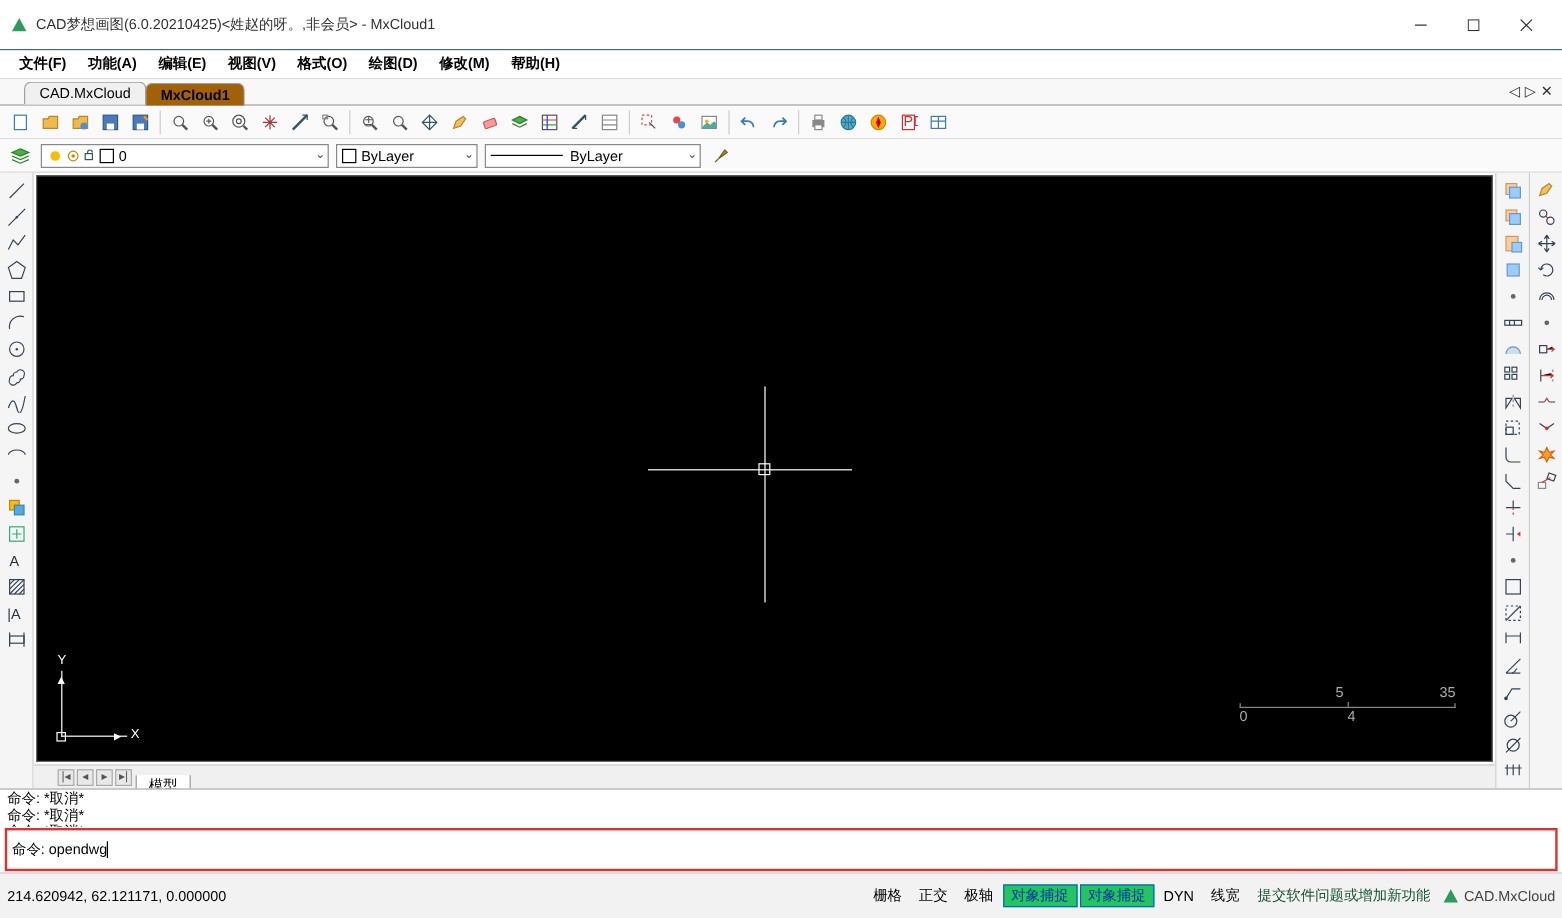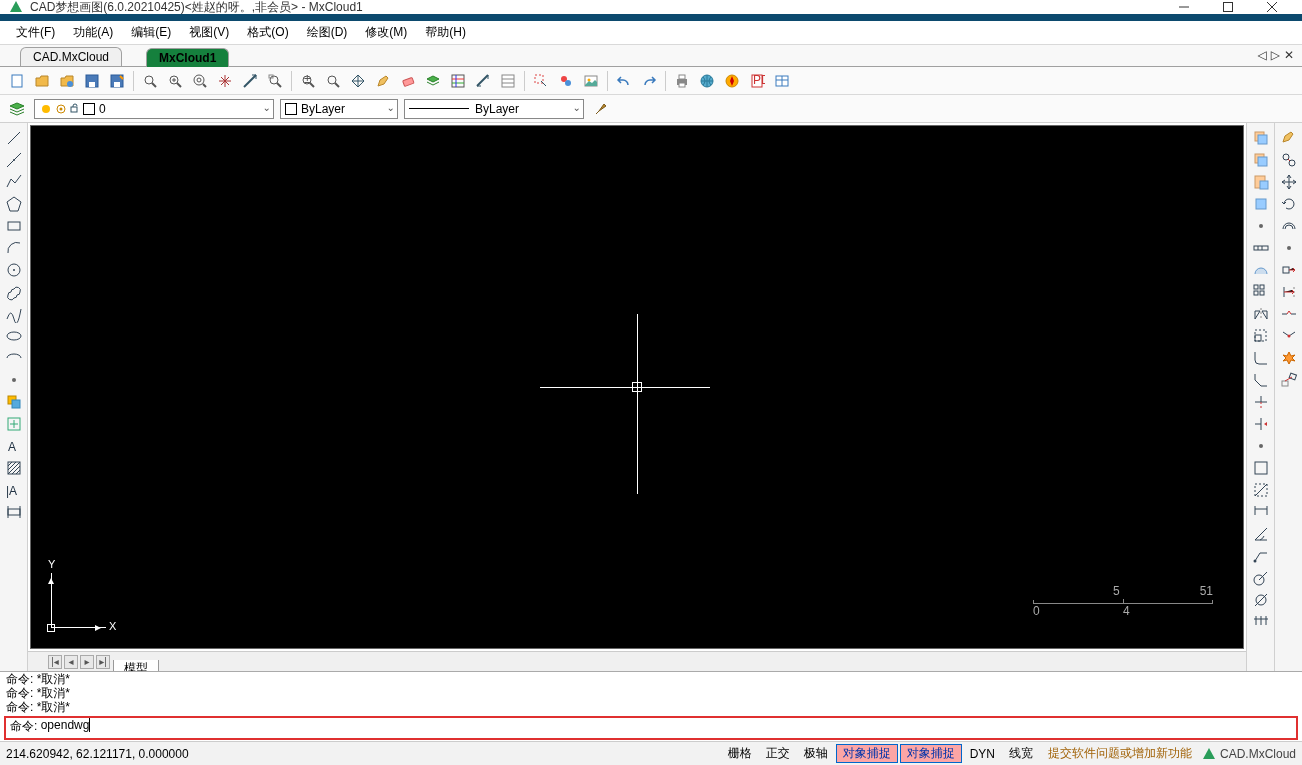--- a/index.html
+++ b/index.html
@@ -1,32 +1,32 @@
 <!DOCTYPE html>
 <html><head>
 <meta charset="utf-8">
 <style>
 * { margin: 0; padding: 0; box-sizing: border-box; font-family: "Microsoft YaHei", Arial, sans-serif; font-size: 12px; }
 body { width: 1302px; height: 765px; background: #fff; display: flex; flex-direction: column; overflow: hidden; }
 
 
-.titlebar { height: 21px; background: #fff; border-bottom: 7px solid #0c4a6e; display: flex; align-items: center; padding: 0 8px; }
+.titlebar { height: 42px; background: #fff; border-bottom: 1px solid #0c4a6e; display: flex; align-items: center; padding: 0 8px; }
 .titlebar .logo { width: 16px; height: 16px; margin-right: 6px; display:flex;align-items:center;justify-content:center;}
 .titlebar .title { flex: 1; color: #333; }
 .win-controls { display: flex; }
 .win-btn { width: 44px; height: 30px; display: flex; align-items: center; justify-content: center; color: #444; }
 
 
 .menubar { height: 24px; display: flex; align-items: center; padding: 0 10px; gap: 6px; border-bottom: 1px solid #d9d9d9; background:#fff;}
-.menubar span { padding: 12px 6px; cursor: default; }
+.menubar span { padding: 12px 6px; cursor: default; font-weight: bold; }
 
 
 .doc-tabs { height: 22px; background: #f8f8f8; display: flex; align-items: flex-end; padding-left: 20px; border-bottom: 1px solid #a0a0a0; position:relative;}
 .doc-tab { padding: 2px 12px; border: 1px solid #a0a0a0; border-bottom: none; border-top-left-radius: 6px; border-top-right-radius: 6px; background:#f0f0f0; margin-right:-1px; }
-.doc-tab.active { background: #15803d; font-weight: bold; position:relative; top:1px;margin-left:25px;}
+.doc-tab.active { background: #a16207; font-weight: bold; position:relative; top:1px;}
 .doc-tabs .tab-nav { position:absolute; right:8px; top:3px; display:flex; gap:4px; color:#333;}
 
 
 .toolbar { height: 28px; background: #fafafa; border-bottom: 1px solid #d9d9d9; display: flex; align-items: center; padding: 0 6px; gap: 3px; }
 .tbtn { width: 22px; height: 22px; display: flex; align-items: center; justify-content: center; border: 1px solid transparent; }
 .tsep { width:1px; height:20px; background:#ccc; margin:0 2px;}
 
 .toolbar2 { height: 28px; background: #fafafa; border-bottom: 1px solid #d0d0d0; display: flex; align-items: center; padding: 0 6px; gap: 6px; }
 .layer-btn { width:22px;height:22px;display:flex;align-items:center;justify-content:center;}
 .dropdown { height: 20px; border: 1px solid #888; background: #fff; display: flex; align-items: center; padding: 0 4px; position:relative;}
@@ -66,31 +66,31 @@
 .scale-bar .labels {display:flex;justify-content:space-between;width:180px;margin-bottom:2px;}
 .scale-bar .labels2 {display:flex;justify-content:space-between;width:180px;padding-left:0;}
 
 .layout-tabs { height: 20px; background: #f0f0f0; display: flex; align-items: center; padding-left: 20px; border-top:1px solid #ccc;}
 .layout-tabs .nav-btn { width:14px; text-align:center; color:#555; border:1px solid #aaa; background:#e8e8e8; margin-right:2px; font-size:10px;line-height:12px;}
 .layout-tab { padding: 0 10px; border: 1px solid #999; background:#fff; border-top:none; font-size:11px; margin-left:1px;margin-top:15px;}
 
 
 .cmd-area { height: 70px; background: #fff; border-top: 1px solid #aaa; font-family: SimSun, monospace; font-size: 12px; display:flex; flex-direction:column;}
 .cmd-history { flex:1; padding: 0 6px; overflow:hidden; line-height:14px;}
-.cmd-line { height: 24px; border: 2px solid #e03030; margin: 1px 4px; display: flex; padding: 0 4px; }
+.cmd-line { height: 36px; border: 2px solid #e03030; margin: 1px 4px; display: flex; align-items: center; padding: 0 4px; }
 .cmd-input { flex:1; border:none; outline:none; font-family:inherit; font-size:12px; background:transparent;}
 .cmd-cursor { width:1px; height:14px; background:#000; display:inline-block; vertical-align:middle;}
 
 
-.statusbar { height: 24px; background: #f2f2f2; border-top: 1px solid #ccc; display: flex; align-items: center; padding: 0 6px; gap: 0; }
+.statusbar { height: 38px; background: #f2f2f2; border-top: 1px solid #ccc; display: flex; align-items: center; padding: 0 6px; gap: 0; }
 .statusbar .coords { min-width: 220px; }
 .statusbar .spacer { flex: 1; }
 .stat-btn { padding: 0 6px; margin:0 1px;text-align:right;}
-.stat-btn.boxed { border: 1px solid #0066cc; color:#0033aa; background:#fca5a5;}
-.stat-link { color: #a16207; margin-left: 8px; cursor:pointer;}
+.stat-btn.boxed { border: 1px solid #0066cc; color:#0033aa; background:#22c55e;}
+.stat-link { color: #14532d; margin-left: 8px; cursor:pointer;}
 .stat-brand { display:flex; align-items:center; gap:4px; margin-left:10px; color:#444;}
 
 svg { display:block; }
 </style>
 </head>
 <body>
 
 <div class="titlebar">
   <span class="logo">
     <svg width="14" height="14" viewBox="0 0 14 14">
@@ -485,21 +485,21 @@
         <div class="ucs-arrow-x"></div>
         <div class="ucs-arrow-y"></div>
         <div class="ucs-origin"></div>
         <span class="ucs-lbl-y">Y</span>
         <span class="ucs-lbl-x">X</span>
       </div>
       <div class="scale-bar">
         <div class="labels">
             <span></span>
             <span>5</span>
-            <span>51</span>
+            <span>35</span>
           </div>
         <div class="bar">
             <div class="mid"></div>
           </div>
         <div class="labels2">
             <span>0</span>
             <span>4</span>
             <span></span>
           </div>
       </div>

